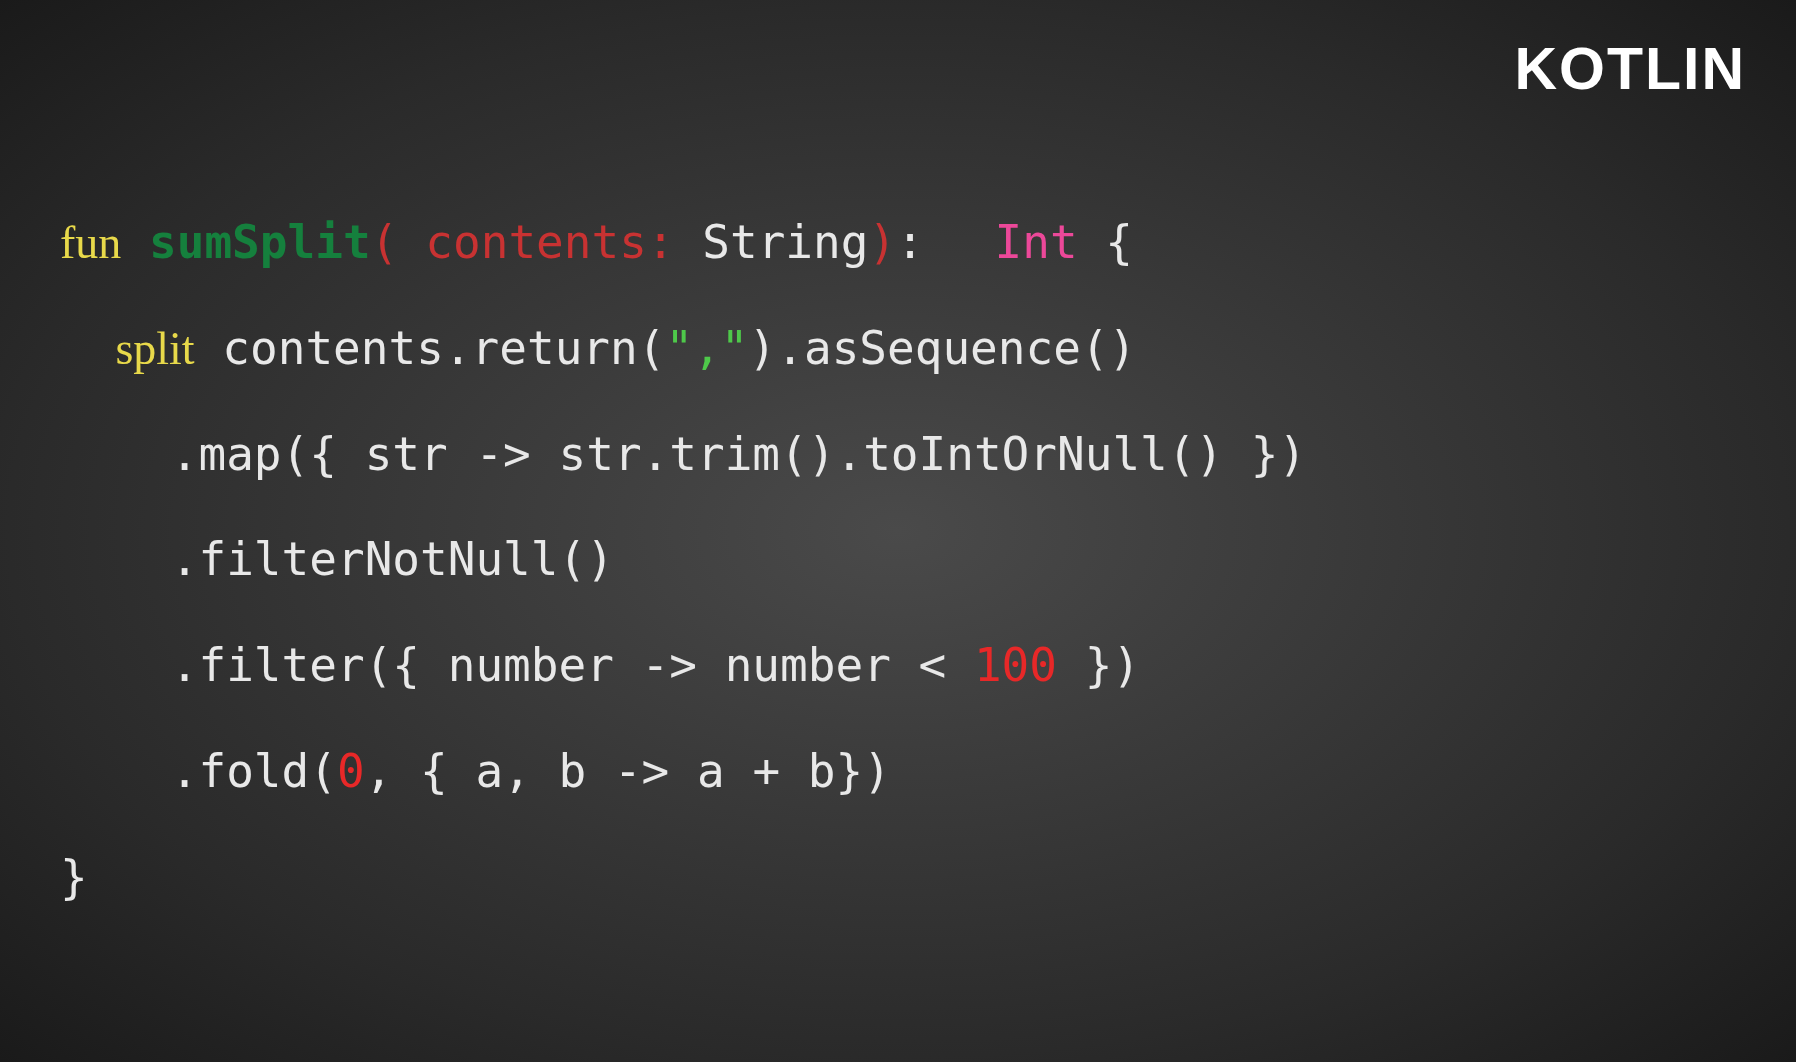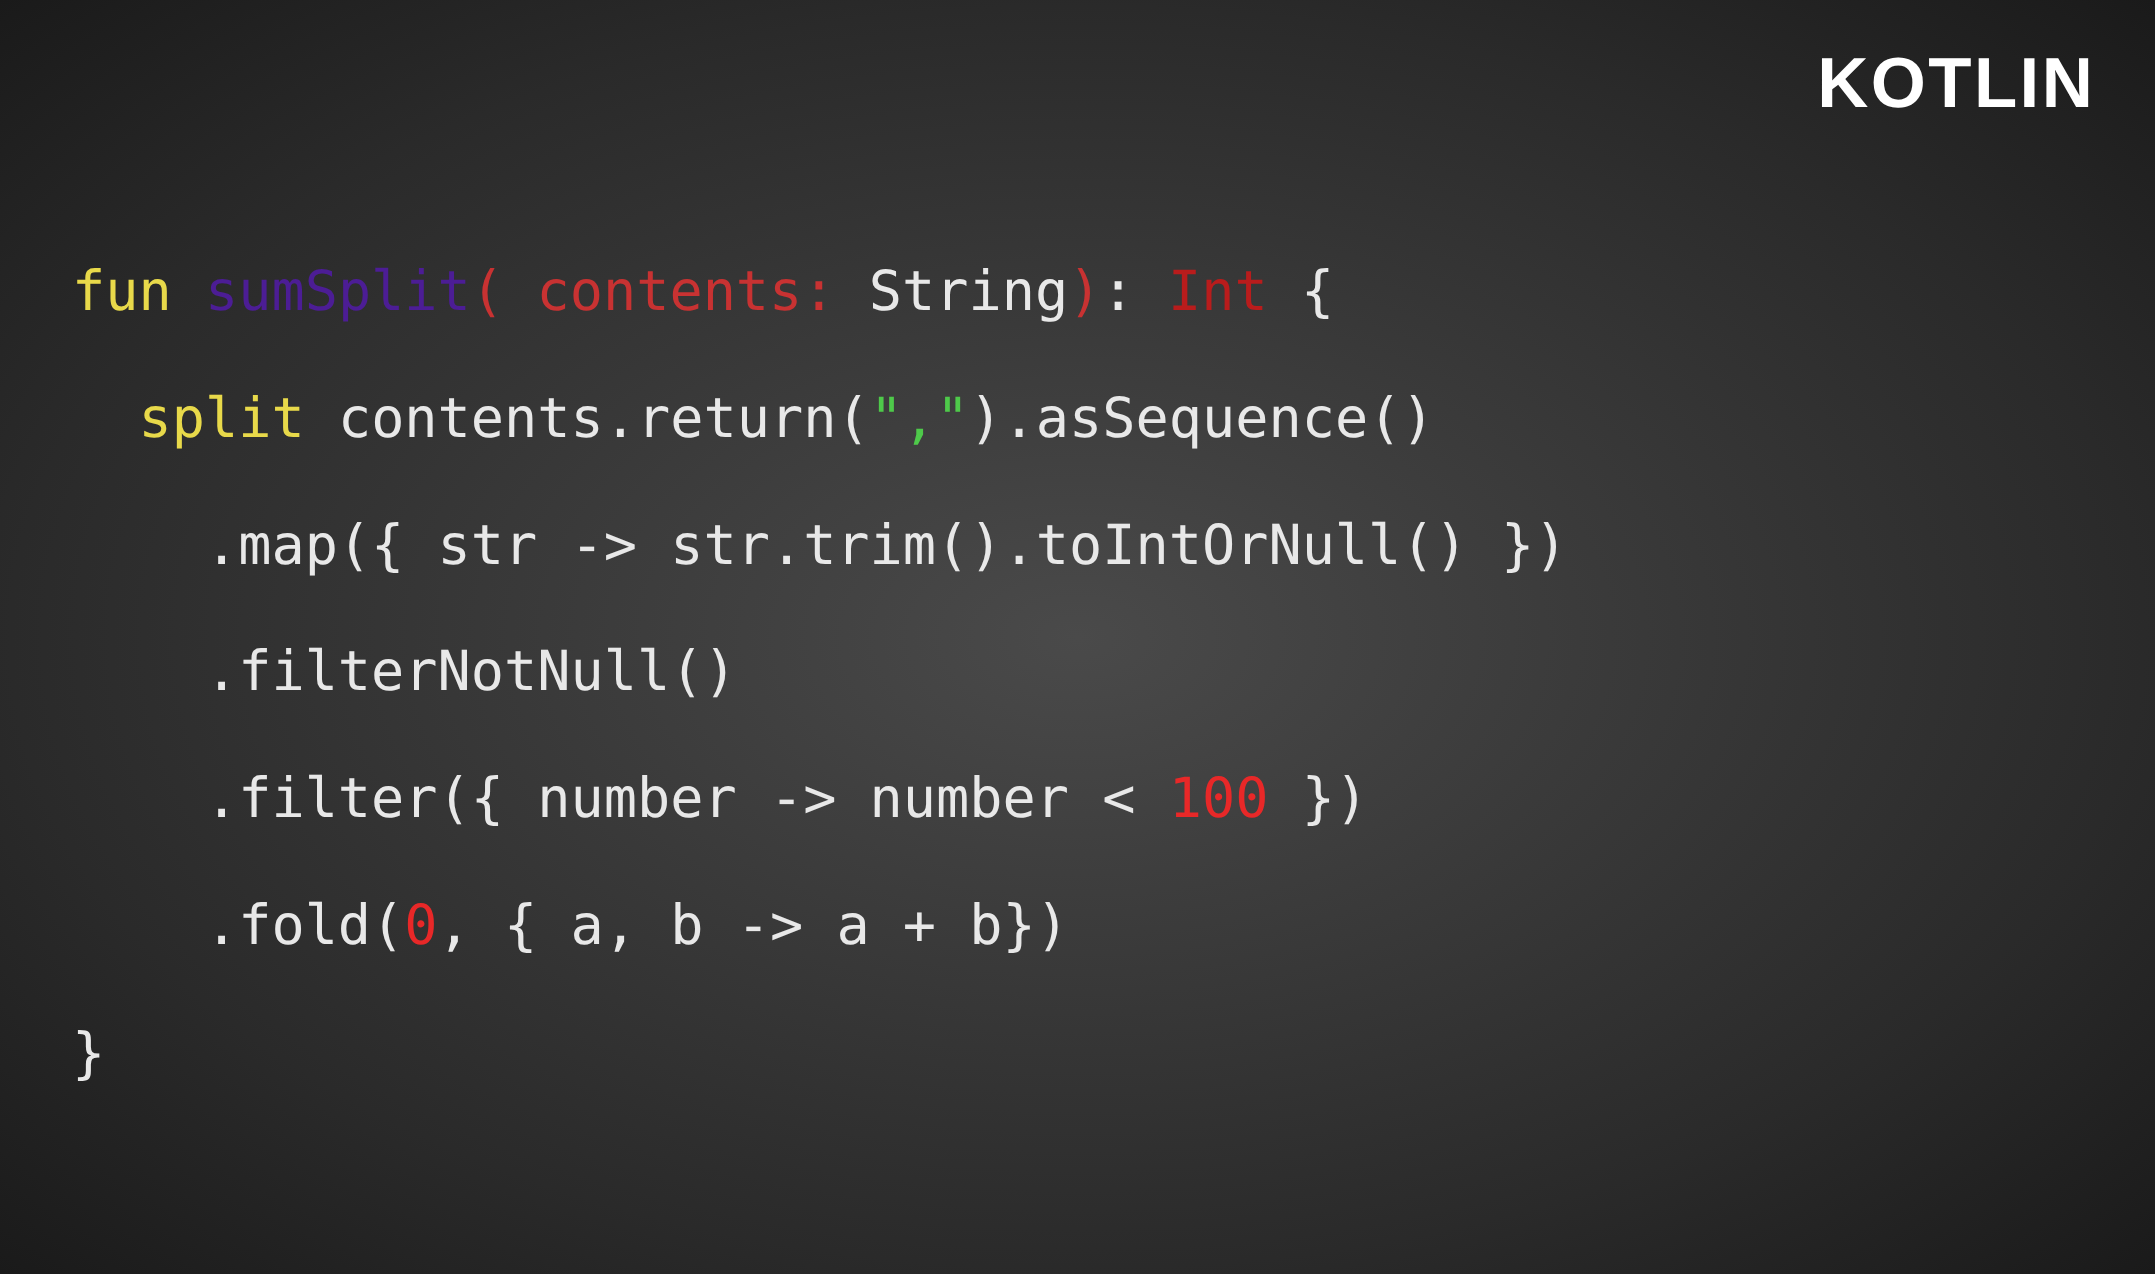--- a/index.html
+++ b/index.html
@@ -27,27 +27,27 @@
     }
     .code-block {
       position: absolute;
       top: 190px;
       left: 60px;
       font-size: 46px;
       line-height: 2.3;
       white-space: pre;
       color: #e8e8e8;
     }
-    .tok-keyword { color: #e8d94a; }
-    .tok-funcname { color: #4c1d95; }
+    .tok-keyword { color: #e8d94a; font-family: Liberation Serif, serif; }
+    .tok-funcname { color: #15803d; font-weight: bold; }
     .tok-paren-red { color: #c83232; }
     .tok-param { color: #c83232; margin-left: 27px; }
     .tok-colon { color: #c83232; }
     .tok-type { color: #e8e8e8; text-align: right; }
-    .tok-returntype { color: #b91c1c; }
+    .tok-returntype { color: #ec4899; margin-left: 43px; }
     .tok-plain { color: #e8e8e8; }
     .tok-string { color: #4ec94a; }
     .tok-number { color: #e82828; margin-top: 20px; }
   </style>
 </head>
 <body>
 
 <div class="brand">KOTLIN</div>
 
 <div class="code-block"><span><span class="tok-keyword">fun</span><span class="tok-plain"> </span><span class="tok-funcname">sumSplit</span><span class="tok-paren-red">(</span><span class="tok-param">contents</span><span class="tok-colon">:</span><span class="tok-plain"> </span><span class="tok-type">String</span><span class="tok-paren-red">)</span><span class="tok-plain">: </span><span class="tok-returntype">Int</span><span class="tok-plain"> </span><span class="tok-plain">{</span></span>

